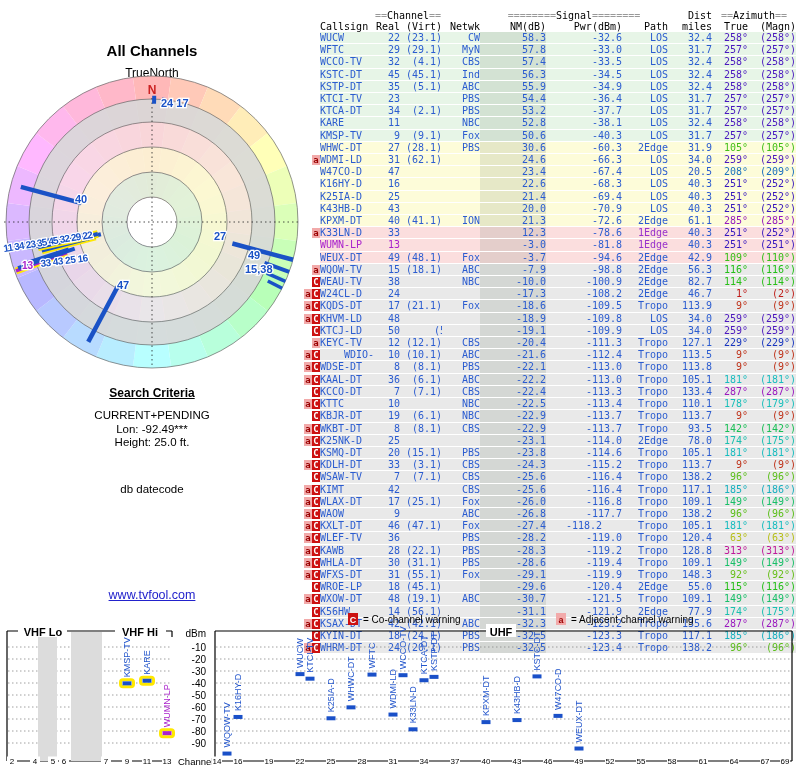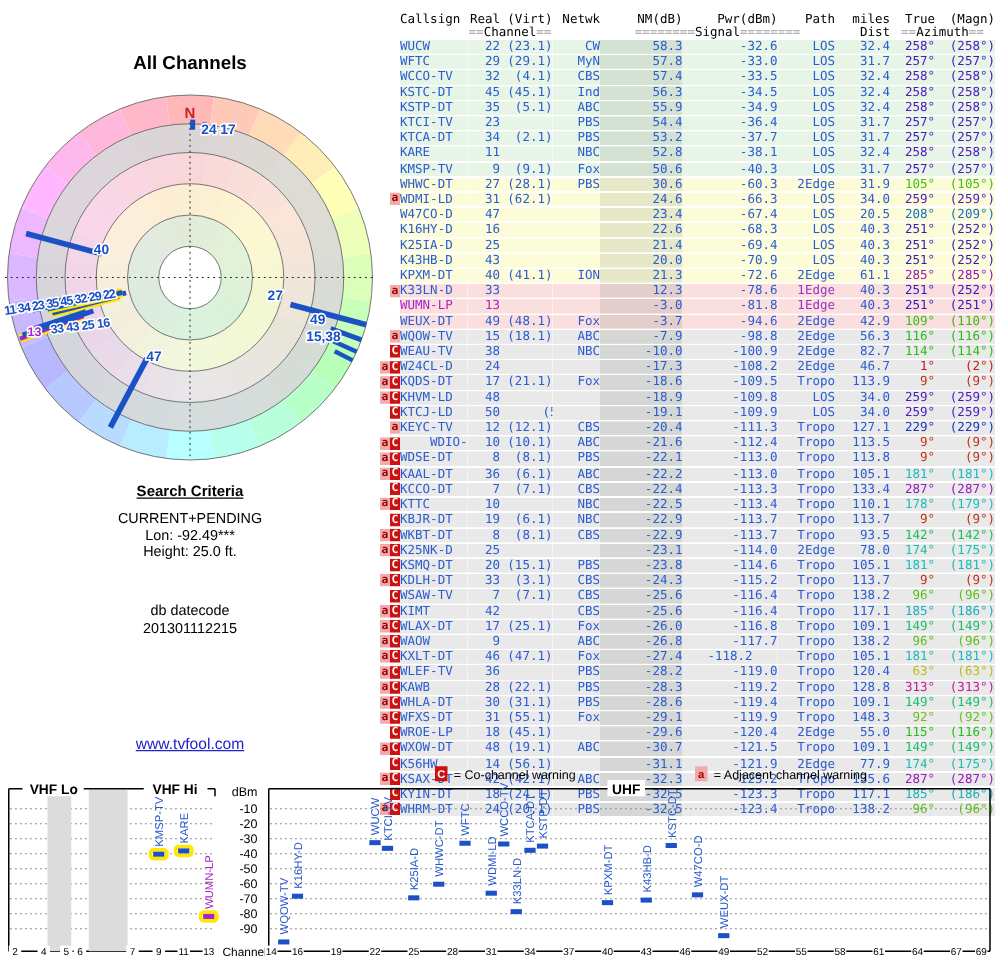--- a/index.html
+++ b/index.html
@@ -35,20 +35,21 @@
   .badge-a{background:#f2aaaa;color:#990000;}
   .badge-c{background:#cc1111;color:#ffffff;}
   #sig-svg{position:absolute;left:0;top:610px;}
 </style>
 </head>
 <body>
 
 <div id="page">
 
   <div id="all-title" class="ctext">All Channels</div>
+  <div id="truenorth" class="ctext">TrueNorth</div>
   <svg id="radar-svg" width="300" height="300">
       <path d="M150,150 L130.9,5.2 A146,146 0 0 1 169.1,5.2 Z" fill="hsl(0,100%,86%)" stroke="none"></path>
       <path d="M150,150 L169.1,5.2 A146,146 0 0 1 205.9,15.1 Z" fill="hsl(15,100%,86%)" stroke="none"></path>
       <path d="M150,150 L205.9,15.1 A146,146 0 0 1 238.9,34.2 Z" fill="hsl(30,100%,86%)" stroke="none"></path>
       <path d="M150,150 L238.9,34.2 A146,146 0 0 1 265.8,61.1 Z" fill="hsl(45,100%,86%)" stroke="none"></path>
       <path d="M150,150 L265.8,61.1 A146,146 0 0 1 284.9,94.1 Z" fill="hsl(60,100%,86%)" stroke="none"></path>
       <path d="M150,150 L284.9,94.1 A146,146 0 0 1 294.8,130.9 Z" fill="hsl(75,100%,86%)" stroke="none"></path>
       <path d="M150,150 L294.8,130.9 A146,146 0 0 1 294.8,169.1 Z" fill="hsl(90,100%,86%)" stroke="none"></path>
       <path d="M150,150 L294.8,169.1 A146,146 0 0 1 284.9,205.9 Z" fill="hsl(105,100%,86%)" stroke="none"></path>
       <path d="M150,150 L284.9,205.9 A146,146 0 0 1 265.8,238.9 Z" fill="hsl(120,100%,86%)" stroke="none"></path>
@@ -113,21 +114,20 @@
     </svg>
 
   <div id="search-head" class="ctext">Search Criteria</div>
   <div id="crit" class="ctext">
     <div>CURRENT+PENDING</div>
     <div>Lon: -92.49***</div>
     <div>Height: 25.0 ft.</div>
   </div>
   <div id="dbdate" class="ctext">
     <div>db datecode</div>
-    <div>201301112215</div>
   </div>
   <div id="link" class="ctext">
     <a>www.tvfool.com</a>
   </div>
 
   <div id="stn-wrap">
     <table id="stn-table">
       <colgroup>
         <col style="width:20px">
           <col style="width:54px">
@@ -137,39 +137,39 @@
           <col style="width:66px">
           <col style="width:76px">
           <col style="width:46px">
         <col style="width:44px">
           <col style="width:36px">
           <col style="width:48px">
       </colgroup>
       <thead>
         <tr>
           <td></td>
+            <td></td>
+          <td class="c" colspan="2"><span class="dim">==</span><span>Channel</span><span class="dim">==</span></td>
+          <td></td>
+          <td class="c" colspan="3"><span class="dim">========</span><span>Signal</span><span class="dim">========</span></td>
+          <td class="r">Dist</td>
+          <td class="c" colspan="2"><span class="dim">==</span><span>Azimuth</span><span class="dim">==</span></td>
+        </tr>
+        <tr>
+          <td></td>
           <td>Callsign</td>
           <td class="r">Real</td>
           <td class="r">(Virt)</td>
           <td class="r">Netwk</td>
           <td class="r">NM(dB)</td>
           <td class="r">Pwr(dBm)</td>
           <td class="r">Path</td>
           <td class="r">miles</td>
           <td class="r">True</td>
           <td class="r">(Magn)</td>
-        </tr>
-        <tr>
-          <td></td>
-            <td></td>
-          <td class="c" colspan="2"><span class="dim">==</span><span>Channel</span><span class="dim">==</span></td>
-          <td></td>
-          <td class="c" colspan="3"><span class="dim">========</span><span>Signal</span><span class="dim">========</span></td>
-          <td class="r">Dist</td>
-          <td class="c" colspan="2"><span class="dim">==</span><span>Azimuth</span><span class="dim">==</span></td>
         </tr>
       </thead>
       <tbody id="tbody">
           <tr class="bg-g">
             <td class="badge-cell"></td>
             <td class="val" style="color: rgb(43, 92, 208);">WUCW</td>
             <td class="val r" style="color: rgb(43, 92, 208);">22</td>
             <td class="val r" style="color: rgb(43, 92, 208);">(23.1)</td>
             <td class="val r" style="color: rgb(43, 92, 208);">CW</td>
             <td class="val r nmcell" style="color: rgb(43, 92, 208);">58.3</td>

